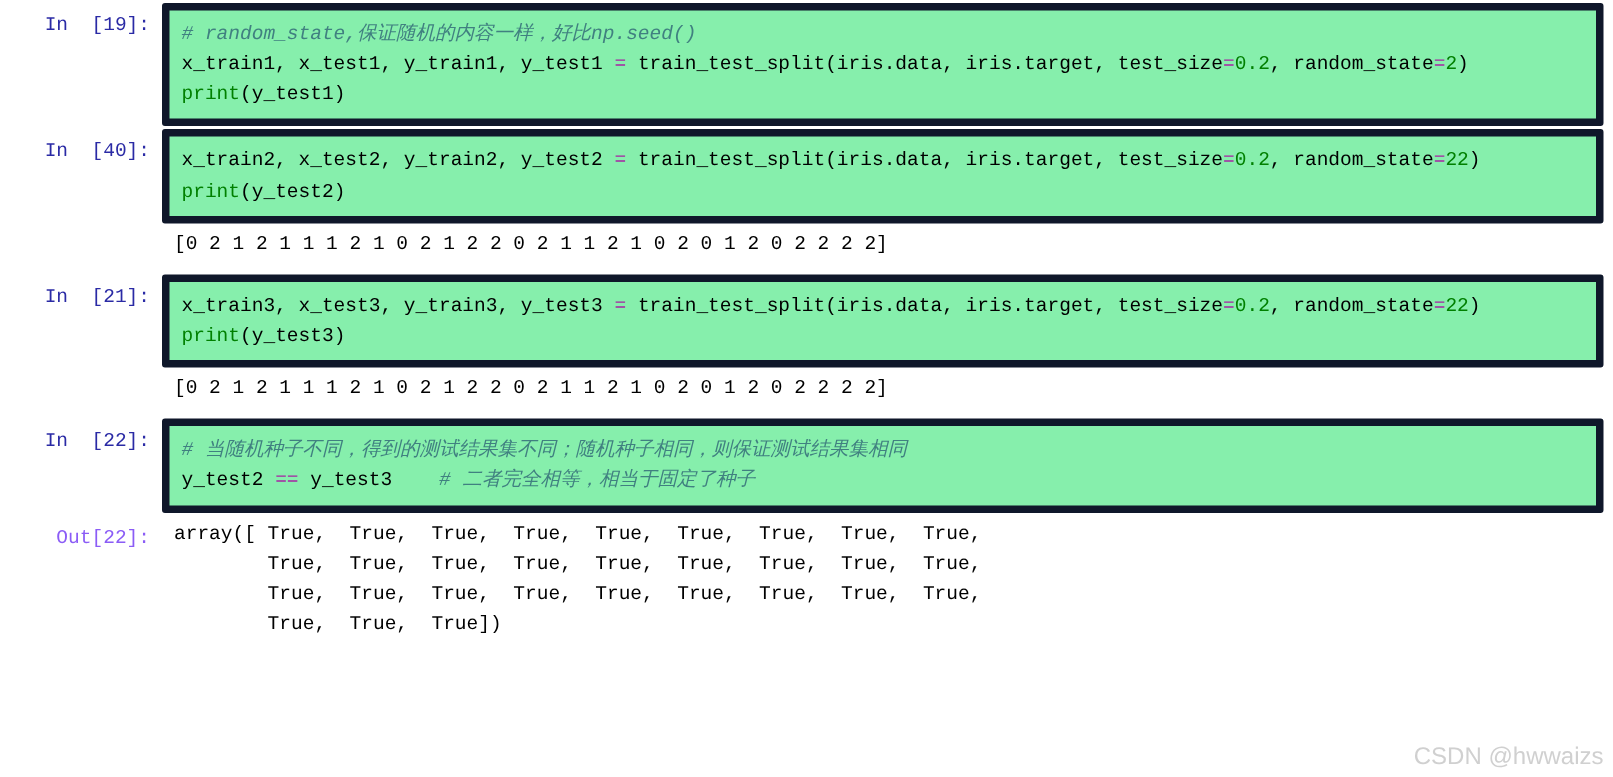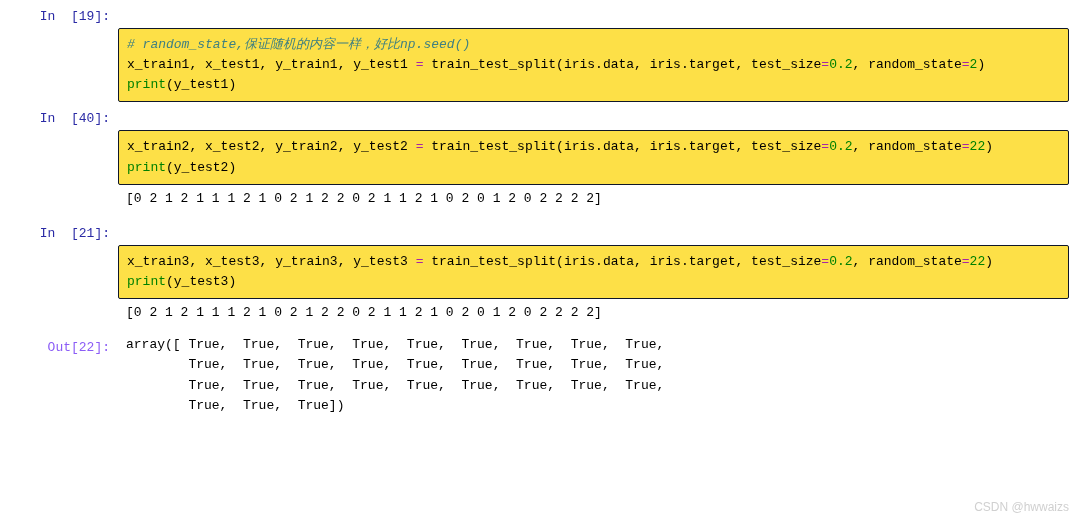--- a/index.html
+++ b/index.html
@@ -5,65 +5,64 @@
   html, body {
     margin: 0;
     padding: 0;
     background: #ffffff;
     font-family: Consolas, "Courier New", monospace;
     font-size: 13px;
     color: #000000;
     width: 1075px;
   }
   .nb {
-    padding: 2px 6px 4px 24px;
+    padding: 2px 6px 4px 14px;
   }
   .cell {
     display: flex;
     align-items: flex-start;
     margin-bottom: 2px;
   }
   .prompt {
     flex: 0 0 86px;
     text-align: right;
     padding: 7px 8px 0 0;
     font-family: Consolas, "Courier New", monospace;
     white-space: pre;
   }
   .prompt-in  { color: #2a2aa5; }   
   .prompt-out { color: #8b5cf6; }   
   .body {
     flex: 1 1 auto;
     min-width: 0;
   }
   .code-box {
-    background: #fde047;
-    border: 1px solid #0f172a;
+    background: #86efac;
+    border: 5px solid #0f172a;
     border-radius: 2px;
     padding: 6px 8px;
     white-space: pre;
     overflow-x: auto;
     line-height: 1.55;
-    margin-top: 26px;
   }
   .out-box {
     padding: 2px 8px 8px 8px;
     white-space: pre;
     line-height: 1.55;
   }
   .op   { color: #a626a4; }
   .num  { color: #008000; }
   .fn   { color: #008000; }
   .cmt  { color: #408080; font-style: italic; }
   .watermark {
     position: fixed;
     right: 6px;
     bottom: 4px;
     color: #d0d0d0;
-    font-size: 12px;
+    font-size: 16px;
     font-family: sans-serif;
   }
 </style>
 </head>
 <body>
 
 <div class="nb">
 
   <div class="cell">
     <div class="prompt prompt-in">In  [19]:</div>
@@ -98,20 +97,27 @@
     </div>
   </div>
 
   <div class="cell">
     <div class="prompt"></div>
     <div class="body">
         <div class="out-box">[0 2 1 2 1 1 1 2 1 0 2 1 2 2 0 2 1 1 2 1 0 2 0 1 2 0 2 2 2 2]</div>
       </div>
   </div>
 
+  <div class="cell">
+    <div class="prompt prompt-in">In  [22]:</div>
+    <div class="body">
+      <div class="code-box"><span class="cmt"># 当随机种子不同，得到的测试结果集不同；随机种子相同，则保证测试结果集相同</span>
+<span>y_test2 </span><span class="op">==</span><span> y_test3    </span><span class="cmt"># 二者完全相等，相当于固定了种子</span></div>
+    </div>
+  </div>
 
   <div class="cell">
     <div class="prompt prompt-out">Out[22]:</div>
     <div class="body">
         <div class="out-box">array([ True,  True,  True,  True,  True,  True,  True,  True,  True,
         True,  True,  True,  True,  True,  True,  True,  True,  True,
         True,  True,  True,  True,  True,  True,  True,  True,  True,
         True,  True,  True])</div>
       </div>
   </div>

